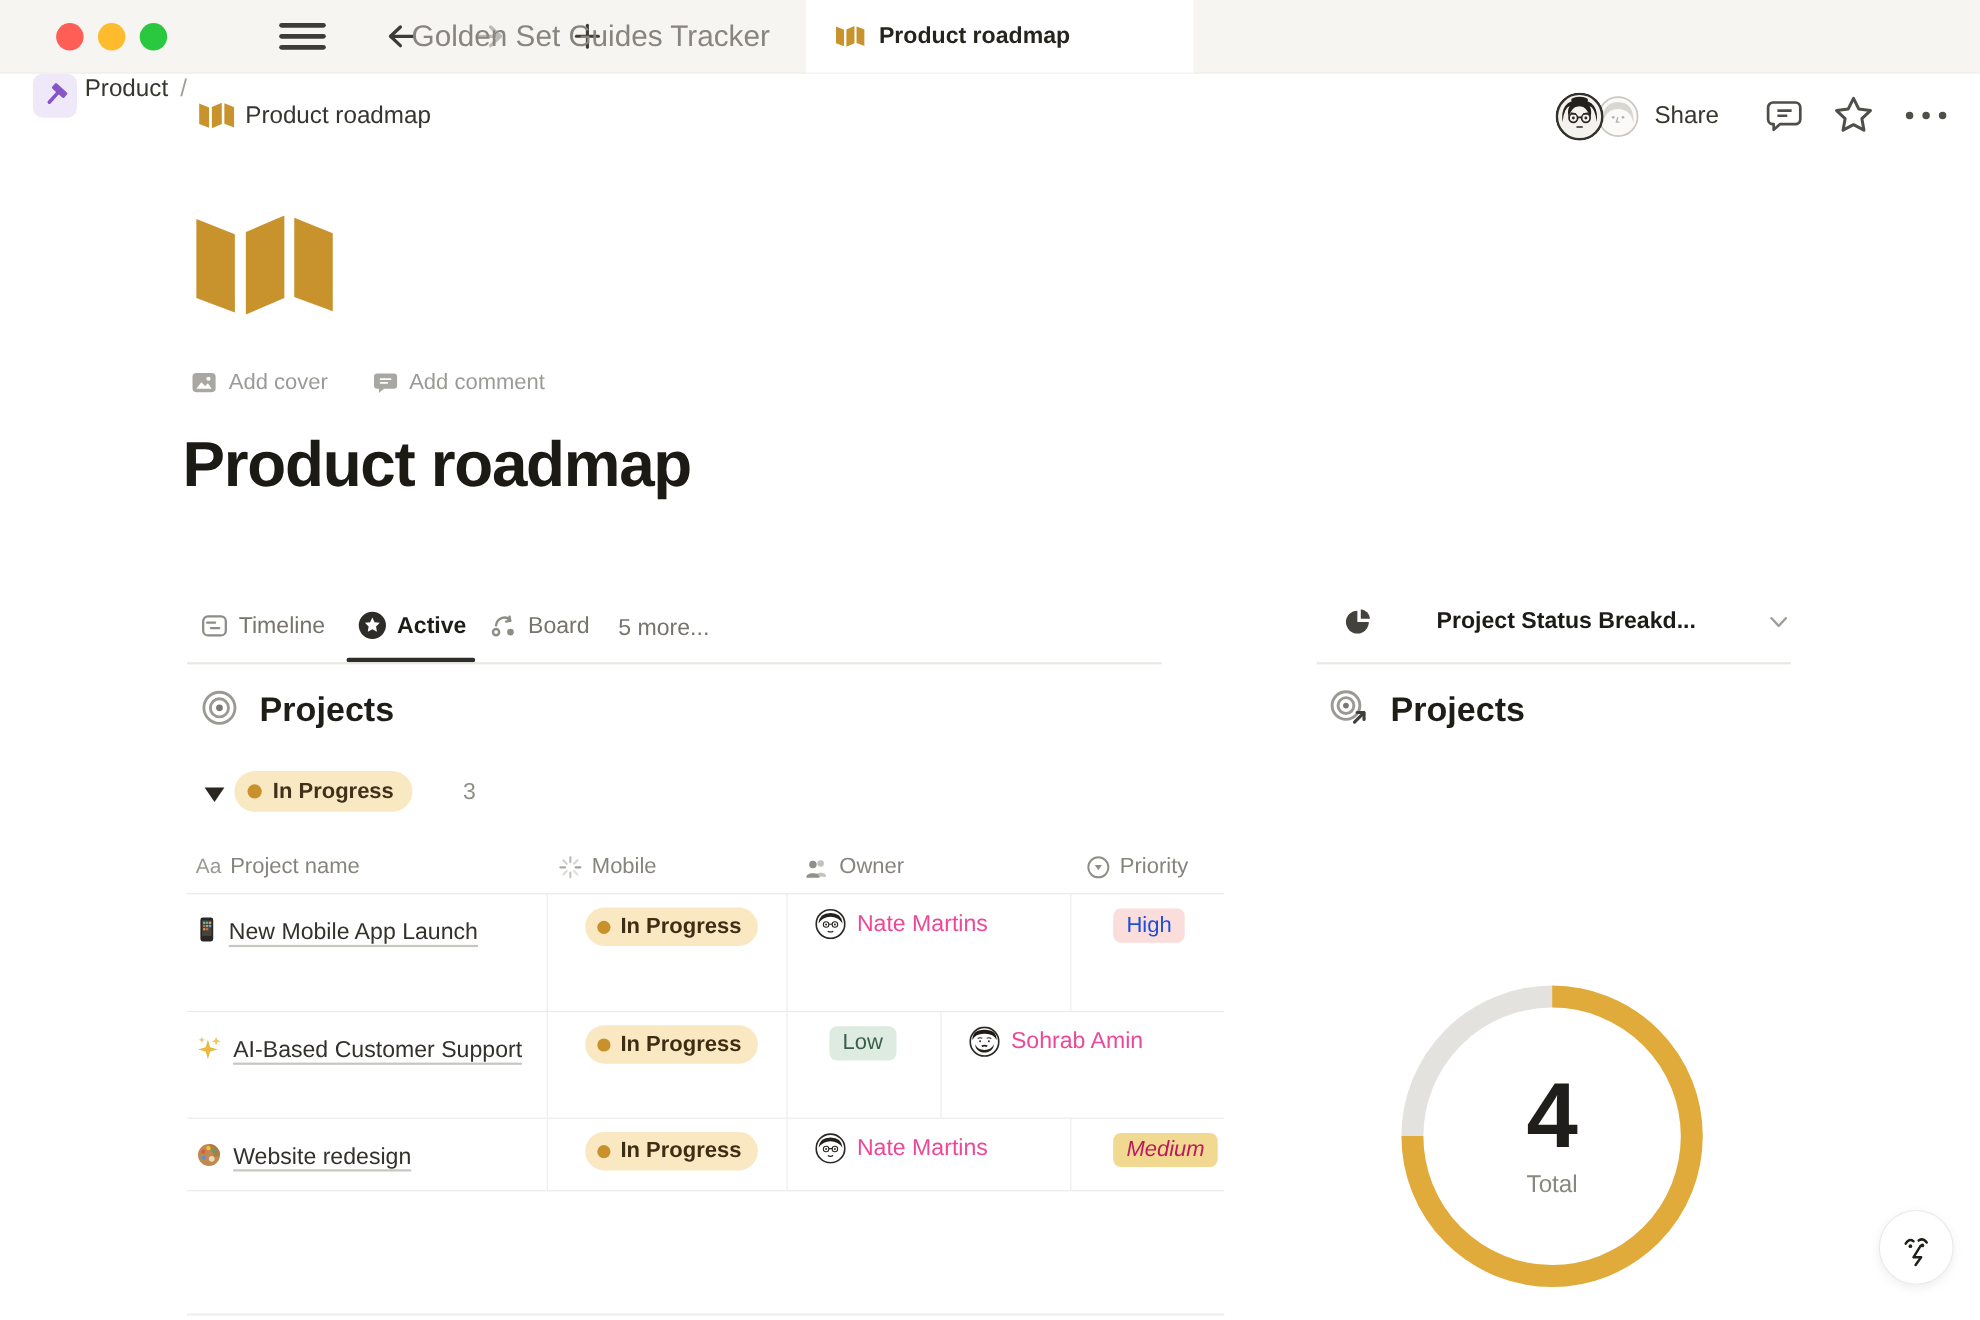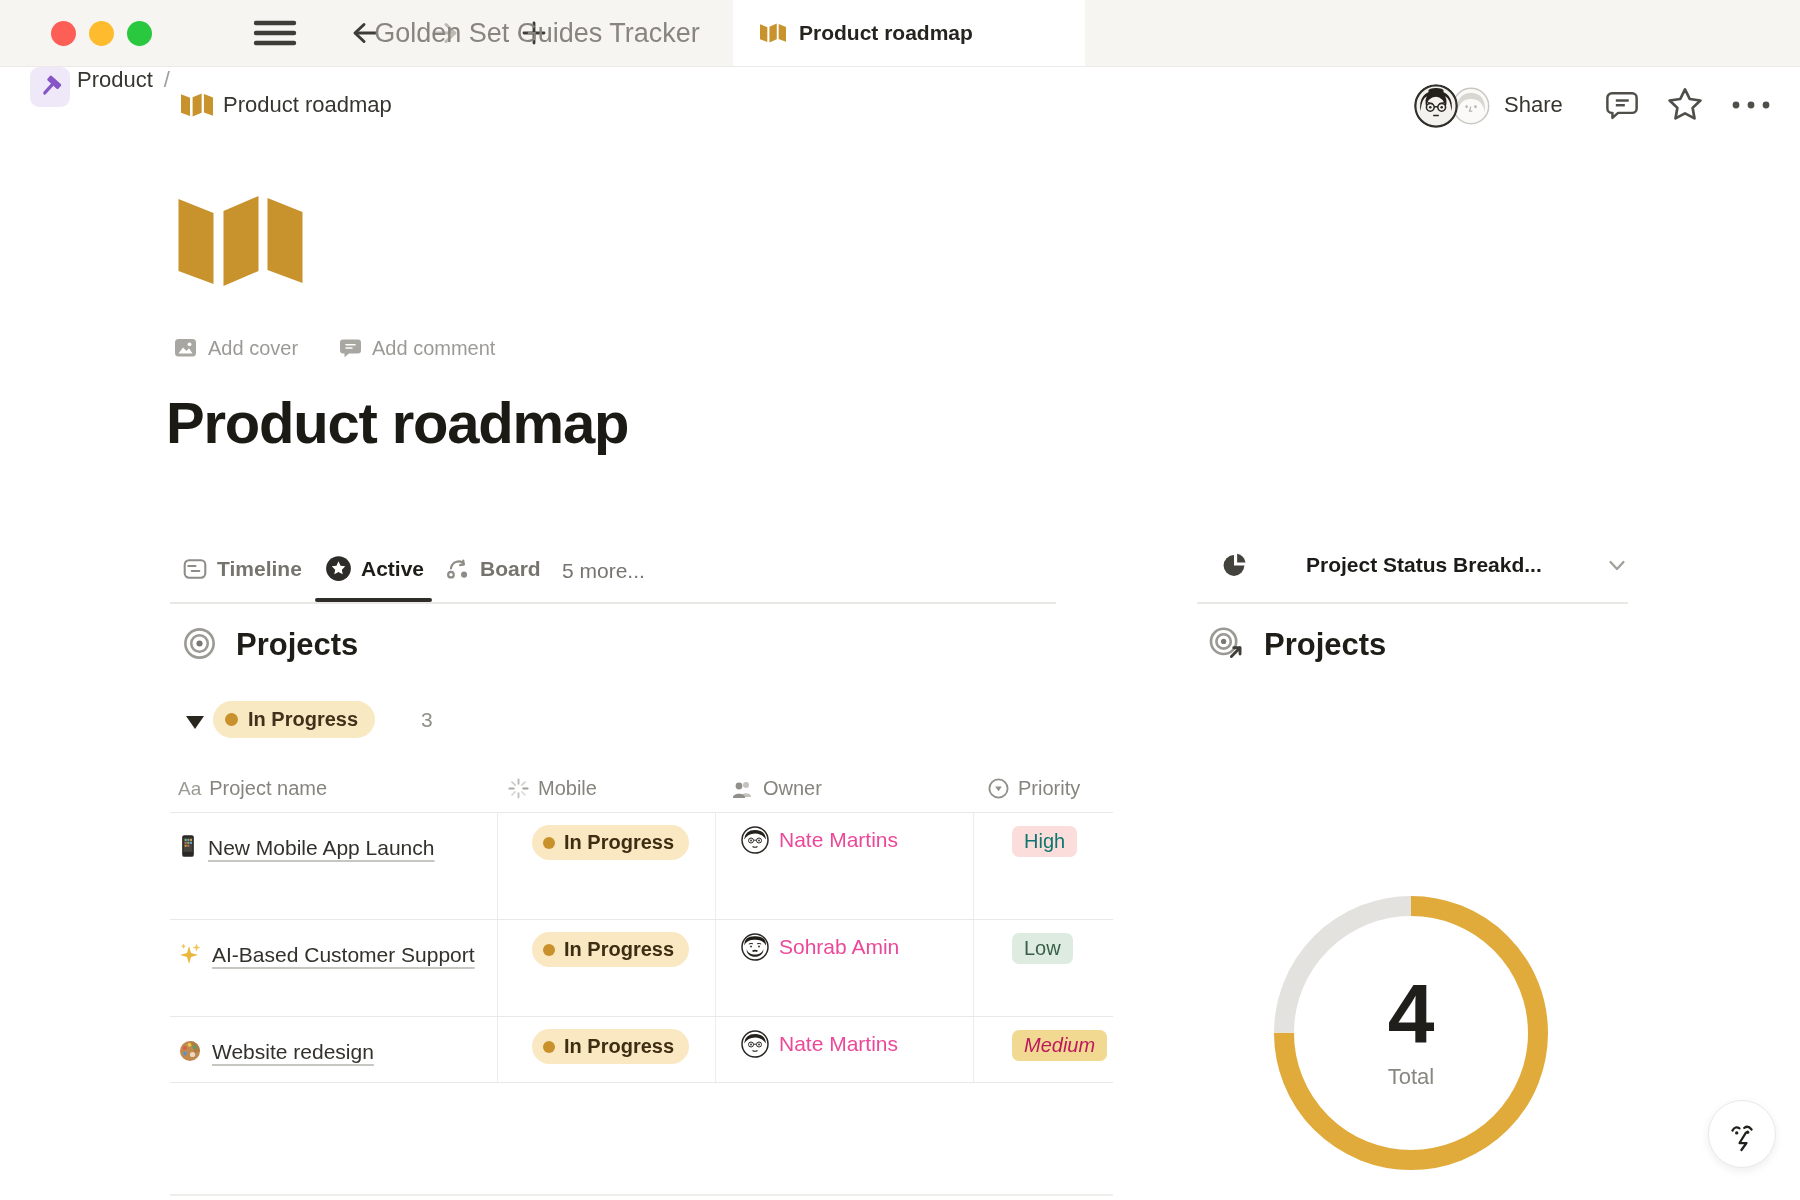--- a/index.html
+++ b/index.html
@@ -27,21 +27,21 @@
   .crumb-sep{margin:0 11px;color:#a09e98;}
   .crumb-page{display:flex;align-items:center;gap:10px;cursor:pointer;}
   .share{position:absolute;left:1504px;top:0;height:76px;display:flex;align-items:center;font-size:22px;color:#37352f;cursor:pointer;}
   .avatar{position:absolute;border-radius:50%;overflow:hidden;}
   .iconbtn{position:absolute;top:0;height:76px;display:flex;align-items:center;background:none;border:none;padding:0;cursor:pointer;}
 
   
   .addrow{display:flex;align-items:center;gap:9px;font-size:20px;color:#9b9a97;cursor:pointer;}
   .pagetitle{position:absolute;left:166px;top:390px;font-size:58px;line-height:66px;font-weight:800;letter-spacing:-1.2px;color:#1c1a15;}
 
-  .viewtab{display:flex;align-items:center;gap:9px;font-size:21px;color:#76746d;font-weight:700;cursor:pointer;}
+  .viewtab{display:flex;align-items:center;gap:9px;font-size:21px;color:#76746d;font-weight:400;cursor:pointer;}
   .viewtab.sel{color:#1d1c18;font-weight:700;}
   .underline{position:absolute;left:315px;top:598px;width:117px;height:4px;background:#2f2d29;border-radius:2px;}
   .hdiv{position:absolute;height:1.5px;background:#e9e8e4;}
 
   .sechead{display:flex;gap:20px;font-size:31px;font-weight:700;color:#1f1d18;}
 
   .grp-toggle{position:absolute;left:186px;top:716px;width:0;height:0;border-left:9px solid transparent;border-right:9px solid transparent;
               border-top:13px solid #28261f;cursor:pointer;}
   .grp-pill{position:absolute;left:213px;top:701px;height:37px;display:inline-flex;align-items:center;gap:10px;
             padding:0 17px 0 12px;border-radius:19px;background:#f9e9c3;cursor:pointer;}
@@ -64,21 +64,21 @@
   .namecell{padding:12px 18px 8px 8px;font-size:21px;line-height:45px;color:#33312c;font-weight:500;}
   .namecell svg{vertical-align:-4px;margin-right:10px;}
   .namelink{text-decoration:underline;text-decoration-color:#c8c6c1;text-decoration-thickness:1.5px;text-underline-offset:5px;cursor:pointer;}
   .statuspill{display:inline-flex;align-items:center;gap:9px;height:35px;margin:12px 0 0 24px;padding:0 15px 0 11px;
               border-radius:18px;background:#fae8c2;cursor:pointer;}
   .statuspill .dot{width:12px;height:12px;border-radius:50%;background:#c9912c;}
   .statuspill .lbl{font-size:20px;font-weight:600;color:#3e2d12;}
   .ownercell{display:flex;align-items:flex-start;gap:10px;padding:13px 0 0 25px;font-size:21px;color:#ec4899;cursor:pointer;}
   .ownercell .nm{line-height:28px;}
   .pripill{display:inline-block;margin:13px 0 0 24px;padding:4px 12px;border-radius:7px;font-size:20px;font-weight:500;cursor:pointer;}
-  .pri-high{background:#fbdedb;color:#0f766e;}
+  .pri-high{background:#fbdedb;color:#1d4ed8;}
   .pri-low{background:#ddebe1;color:#3a5f49;}
   .pri-medium{background:#f2d992;color:#be185d;font-style:italic;}
   .newrow{display:flex;align-items:center;gap:9px;height:60px;padding-left:7px;border-bottom:1px solid #e9e8e4;
           color:#8f8d87;font-size:21px;cursor:pointer;}
 
   
   .selector{position:absolute;left:1222px;top:0;top:552px;display:flex;align-items:center;cursor:pointer;gap:48px;}
   .selector .lbl{font-size:21px;font-weight:700;color:#1c1b17;margin-left:11px;}
   .selector svg.chev{margin-left:18px;}
   .donutnum{position:absolute;left:1331px;top:966px;width:160px;text-align:center;font-size:84px;font-weight:700;color:#201e1a;}
@@ -374,34 +374,34 @@
             <path d="M18.5,1.5 L19.6,4.4 L22.5,5.5 L19.6,6.6 L18.5,9.5 L17.4,6.6 L14.5,5.5 L17.4,4.4 Z" fill="#f0c75a"></path>
             <path d="M5.5,1.5 l0.8,2 2,0.8 -2,0.8 -0.8,2 -0.8,-2 -2,-0.8 2,-0.8 Z" fill="#f0c75a"></path>
           </svg><span class="namelink">AI-Based Customer Support</span>
       </div>
       <div class="cell c2">
         <span class="statuspill">
             <span class="dot"></span>
             <span class="lbl">In Progress</span>
           </span>
       </div>
+      <div class="cell c4">
+        <span class="pripill pri-low">Low</span>
+      </div>
       <div class="cell c3 ownercell">
         <svg width="28" height="28" viewBox="0 0 28 28">
             <circle cx="14" cy="14" r="13" fill="#fff" stroke="#2a2824" stroke-width="1.5"></circle>
             <path d="M3,12.5 Q3,3 14,3.2 Q25,3 25,12.5 Q22,6.5 14,6.8 Q6,6.5 3,12.5 Z" fill="#1e1b17"></path>
             <path d="M5.8,15.5 C6,23.5 22,23.5 22.2,15.5 L22.2,18.5 C20,25.5 8,25.5 5.8,18.5 Z" fill="#26231e"></path>
             <circle cx="10" cy="13.5" r="0.9" fill="#2a2824"></circle>
             <circle cx="18" cy="13.5" r="0.9" fill="#2a2824"></circle>
             <path d="M7.8,11 Q10,10 12,10.8 M16,10.8 Q18,10 20.2,11" stroke="#2a2824" stroke-width="1" fill="none"></path>
             <path d="M11.5,18.2 Q14,17 16.5,18.2" stroke="#26231e" stroke-width="1.6" fill="none"></path>
           </svg>
         <span class="nm">Sohrab Amin</span>
-      </div>
-      <div class="cell c4">
-        <span class="pripill pri-low">Low</span>
       </div>
     </div>
 
     <div class="trow" style="min-height:62px;">
       <div class="cell c1 namecell">
         <svg width="24" height="24" viewBox="0 0 24 24">
             <circle cx="12" cy="12" r="10" fill="#c08a4f"></circle>
             <path d="M12,2 A10,10 0 0 1 22,12 L17,14 Z" fill="#b07c42"></path>
             <circle cx="14.5" cy="15.5" r="2.6" fill="#ead9c0"></circle>
             <circle cx="6.8" cy="9" r="1.9" fill="#d95b4a"></circle>

